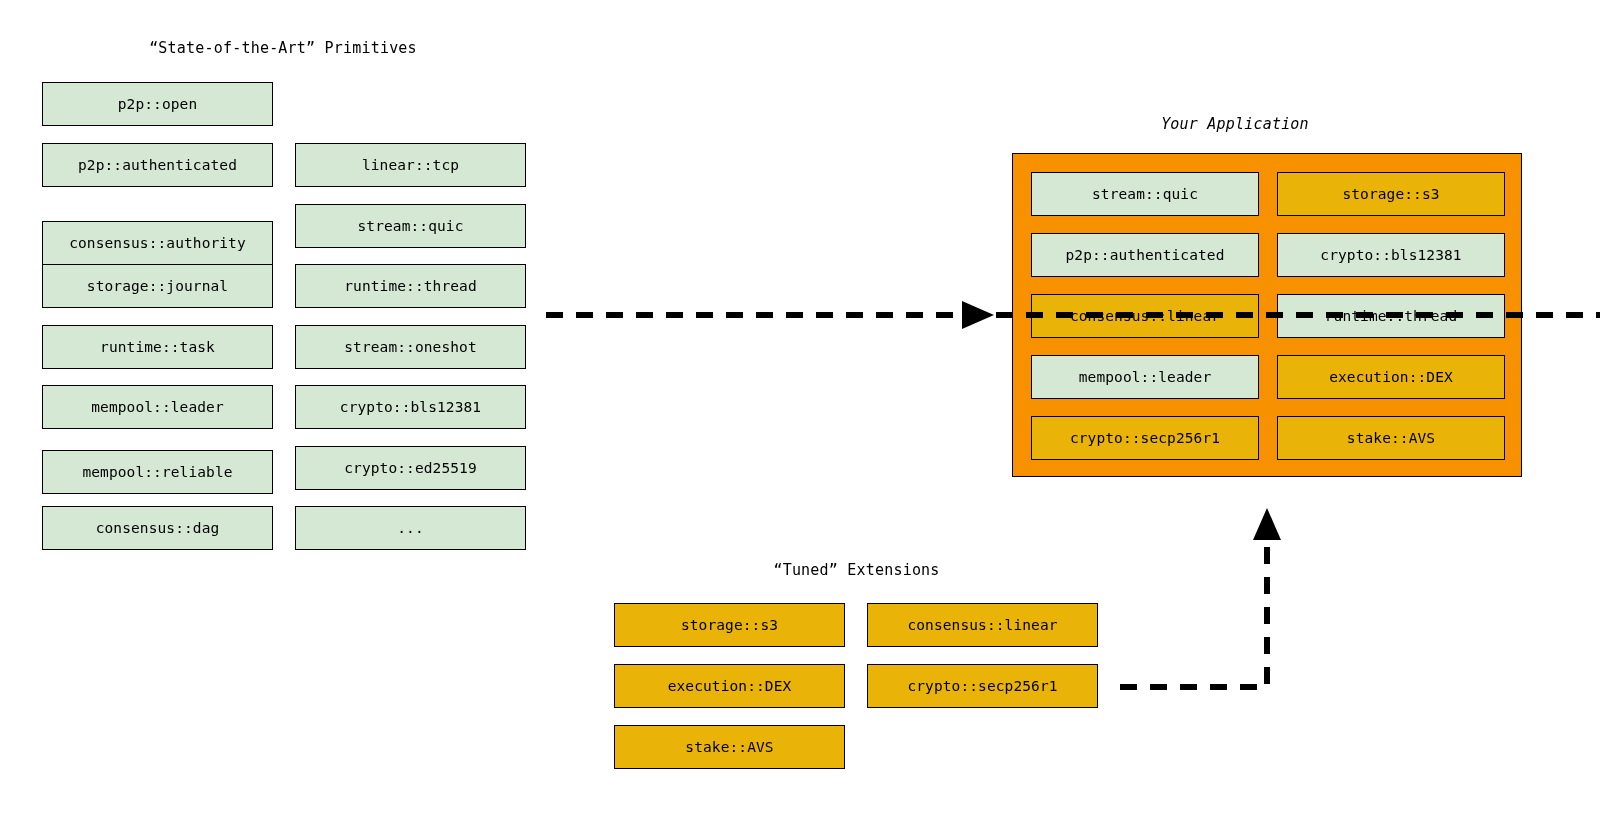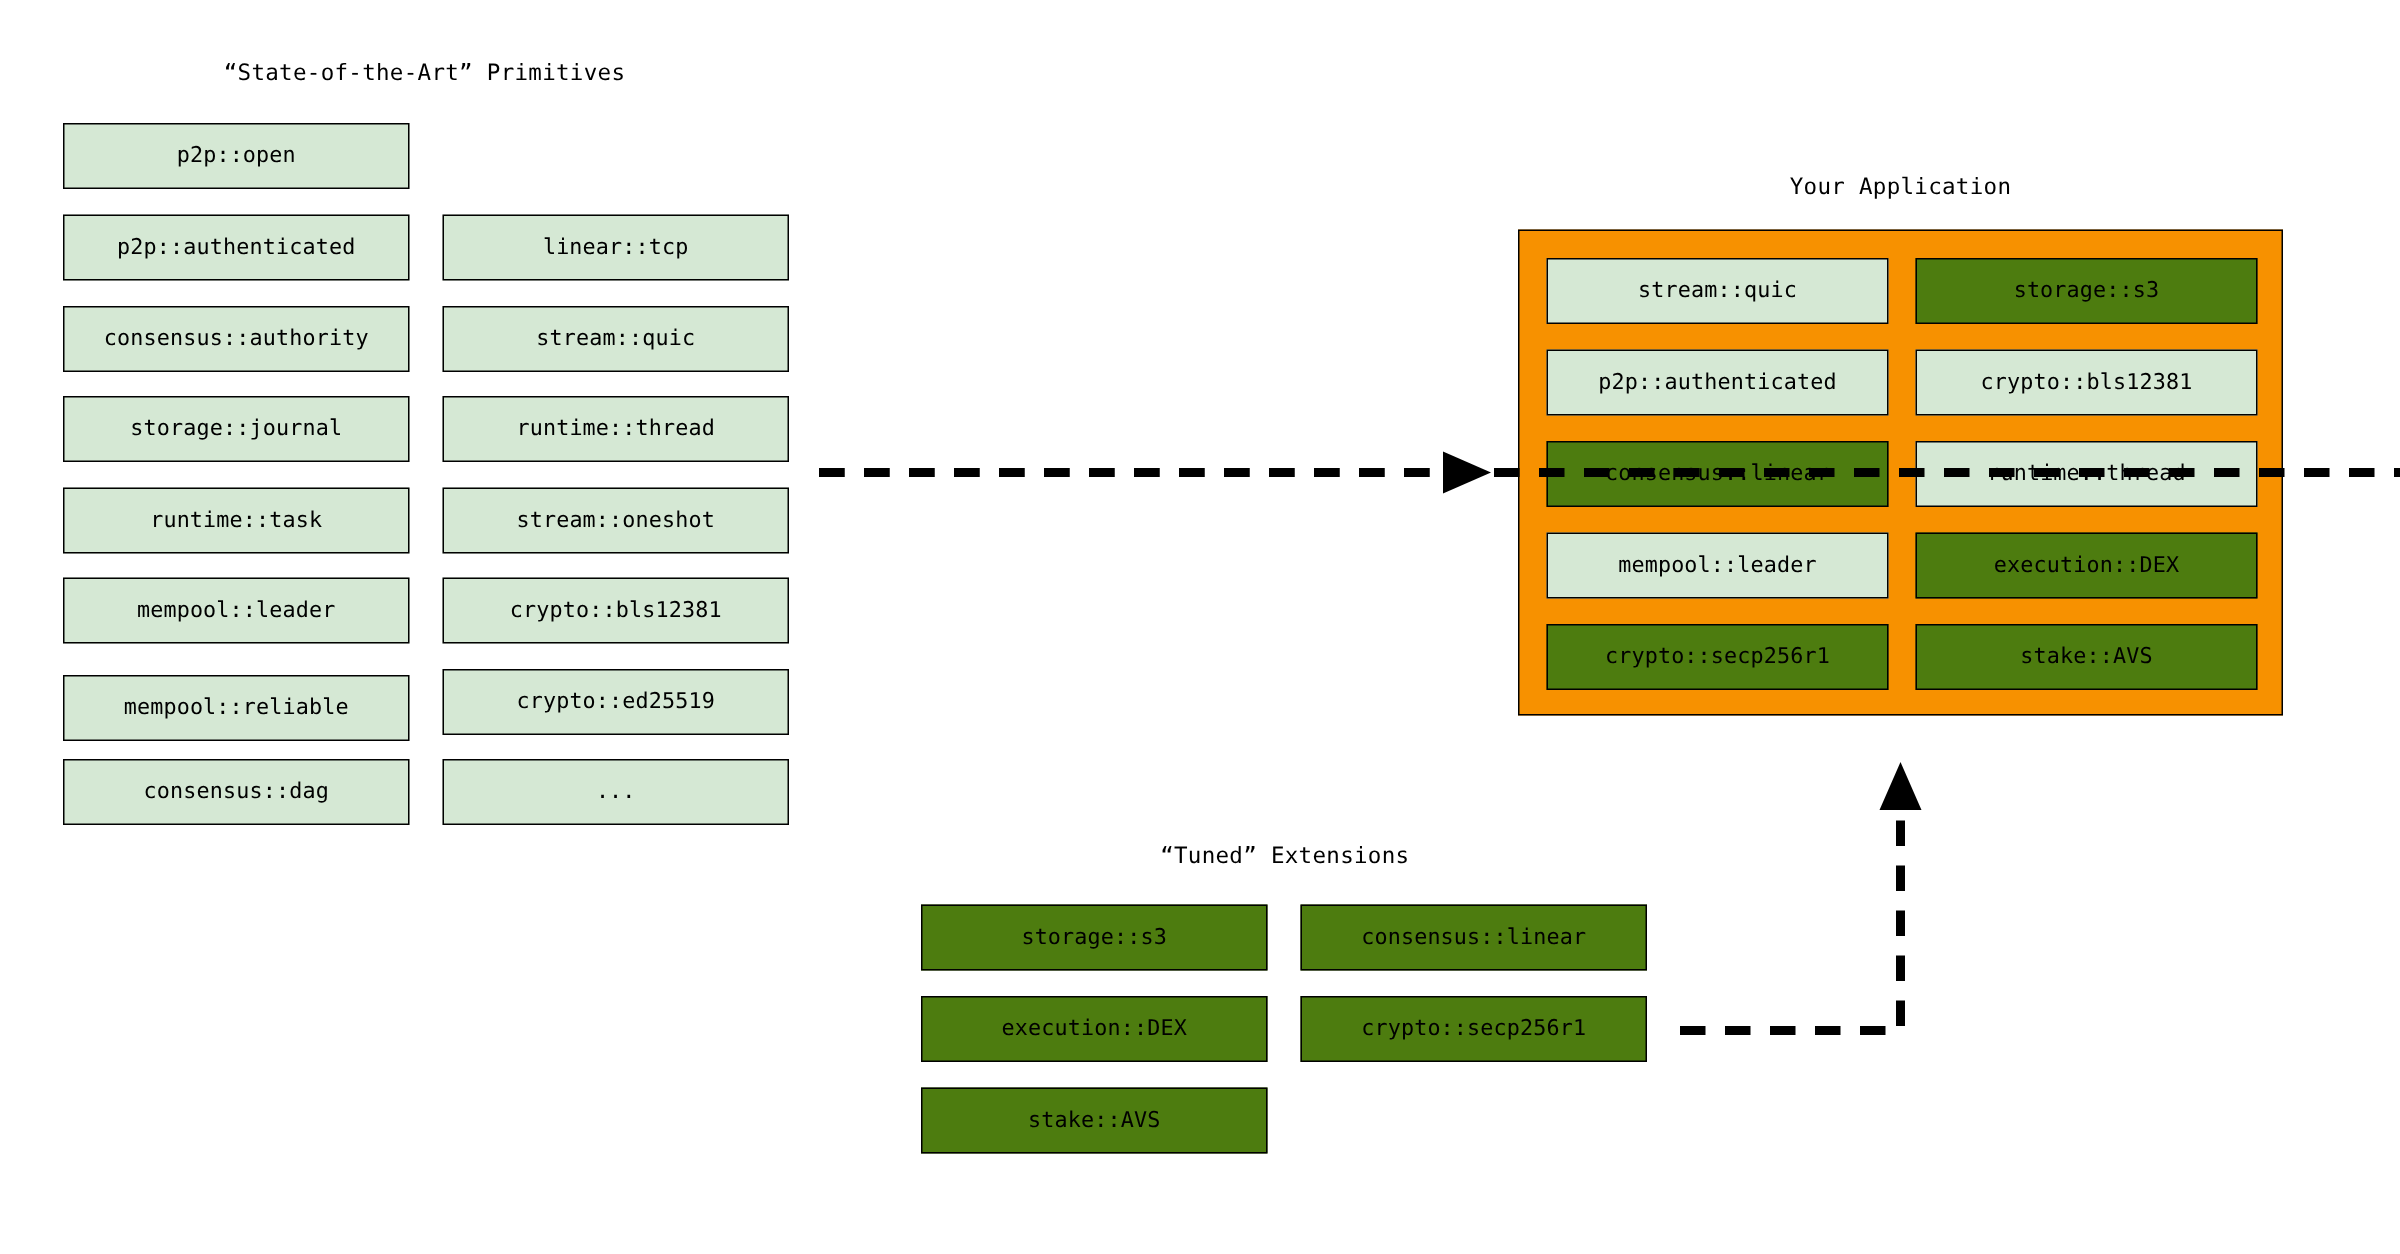--- a/index.html
+++ b/index.html
@@ -34,23 +34,24 @@
     white-space: nowrap;
     text-align: center;
     letter-spacing: 0.2px;
   }
   #title-primitives {
     left: 40px;
     top: 38px;
     width: 486px;
   }
   #title-application {
-    left: 1012px;
+    left: 980px;
     top: 114px;
     width: 510px;
+    font-style: italic;
   }
   #title-extensions {
     left: 614px;
     top: 560px;
     width: 485px;
   }
 
   
   .box {
     position: absolute;
@@ -60,21 +61,21 @@
     align-items: center;
     justify-content: center;
     font-size: 14.5px;
     line-height: 17px;
     color: #000000;
     text-align: right;
     white-space: nowrap;
     letter-spacing: 0.1px;
   }
   .box.green { background: #d5e8d4; }
-  .box.pink  { background: #4d7c0f; }
+  .box.pink  { background: #eab308; }
 
   
   .prim {
     width: 231px;
     height: 44px;
   }
   .col-a { left: 42px; }
   .col-b { left: 295px; }
 
   
@@ -131,21 +132,21 @@
 <div class="canvas">
 
   <div class="section-title" id="title-primitives">“State-of-the-Art” Primitives</div>
 
   <div class="section-title" id="title-application">Your Application</div>
 
   <div class="section-title" id="title-extensions">“Tuned” Extensions</div>
 
   <div class="box green prim col-a" style="top:82px">p2p::open</div>
   <div class="box green prim col-a" style="top:143px">p2p::authenticated</div>
-  <div class="box green prim col-a" style="top:204px">consensus::authority</div>
+  <div class="box green prim col-a" style="top:221px">consensus::authority</div>
   <div class="box green prim col-a" style="top:264px">storage::journal</div>
   <div class="box green prim col-a" style="top:325px">runtime::task</div>
   <div class="box green prim col-a" style="top:385px">mempool::leader</div>
   <div class="box green prim col-a" style="top:450px">mempool::reliable</div>
   <div class="box green prim col-a" style="top:506px">consensus::dag</div>
 
   <div class="box green prim col-b" style="top:143px">linear::tcp</div>
   <div class="box green prim col-b" style="top:204px">stream::quic</div>
   <div class="box green prim col-b" style="top:264px">runtime::thread</div>
   <div class="box green prim col-b" style="top:325px">stream::oneshot</div>

